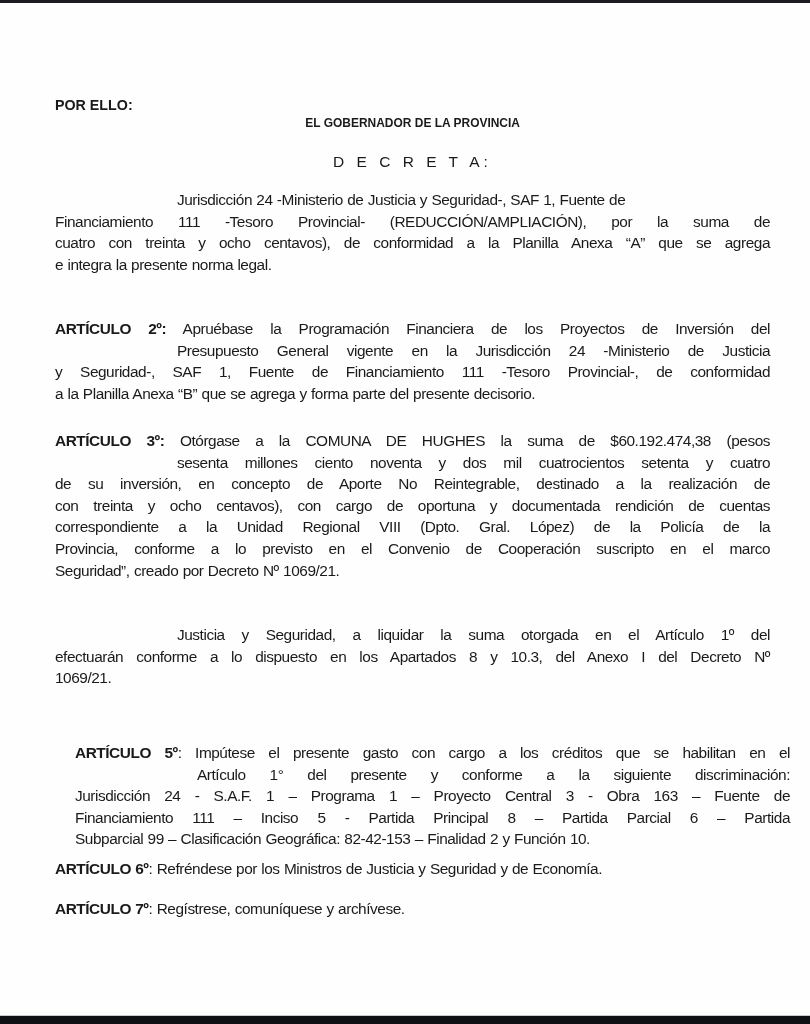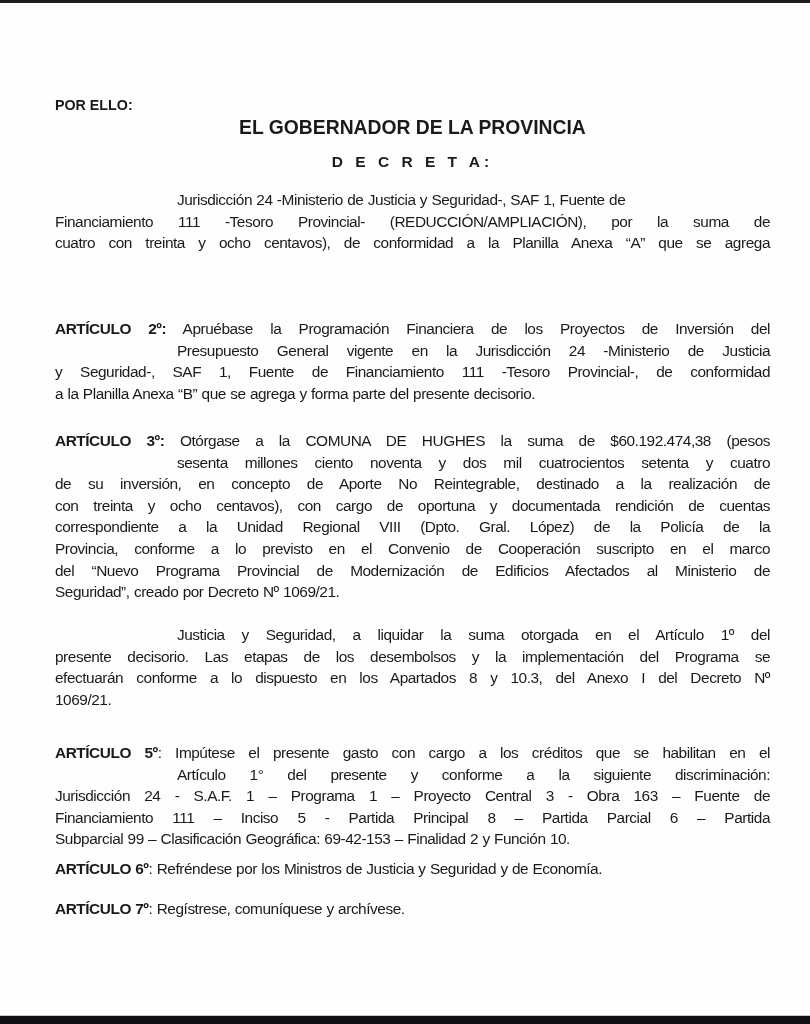--- a/index.html
+++ b/index.html
@@ -4,76 +4,75 @@
 <style>
   html, body { margin: 0; padding: 0; }
   body {
     width: 810px; height: 1024px; background: #fefefe; position: relative; overflow: hidden;
     font-family: "Liberation Sans", sans-serif; color: #1a1a1a;
   }
   .top-bar { position: absolute; left: 0; top: 0; width: 810px; height: 3px; background: #1c1d21; }
   .bottom-bar { position: absolute; left: 0; top: 1015px; width: 810px; height: 9px; background: #0f1013; border-top: 1px solid #c9c9cf; }
   .page { position: absolute; left: 55px; top: 0; width: 715px; }
   .por-ello { position: absolute; top: 96px; left: 0; font-weight: bold; font-size: 15.5px; transform: scaleX(0.92); transform-origin: left; }
-  .gob { position: absolute; top: 115px; left: 0; width: 715px; text-align: center; font-weight: bold; font-size: 21px; }
+  .gob { position: absolute; top: 115px; left: 0; width: 715px; text-align: center; font-weight: bold; font-size: 13px; }
   .gob span { display: inline-block; transform: scaleX(0.92); }
-  .decreta { position: absolute; top: 153px; left: 0; width: 715px; text-align: center; font-weight: bold; font-size: 15.5px; letter-spacing: 4px; }
+  .decreta { position: absolute; top: 153px; left: 0; width: 715px; text-align: center; font-weight: normal; font-size: 15.5px; letter-spacing: 4px; }
   .article { position: absolute; left: 0; width: 715px; font-size: 15.4px; line-height: 21.6px; text-align: justify; }
   .art-head { font-weight: bold; }
   .indent { padding-left: 122px; }
-  .a1 { top: 189px; } .a2 { top: 318px; } .a3 { top: 430px; } .a4 { top: 624px; } .a5 { top: 742px; } .a6 { top: 858px; } .a7 { top: 898px; }
+  .a1 { top: 189px; } .a2 { top: 318px; } .a3 { top: 430px; } .a4 { top: 624px; } .a5 { top: 742px; margin-left: 20px; } .a6 { top: 858px; } .a7 { top: 898px; }
   .article .txt { letter-spacing: -0.45px; word-spacing: 0.5px; }
 </style>
 </head>
 <body>
 
 <div class="top-bar"></div>
 
 <div class="page">
   <div class="por-ello">POR ELLO:</div>
   <div class="gob"><span>EL GOBERNADOR DE LA PROVINCIA</span></div>
   <div class="decreta">D E C R E T A:</div>
 
   <div class="article a1">
     <div class="txt indent" style="padding-left:122px">Jurisdicción 24 -Ministerio de Justicia y Seguridad-, SAF 1, Fuente de</div>
     <div class="txt" style="text-align-last:justify">Financiamiento 111 -Tesoro Provincial- (REDUCCIÓN/AMPLIACIÓN), por la suma de</div>
     <div class="txt" style="text-align-last:justify">cuatro con treinta y ocho centavos), de conformidad a la Planilla Anexa “A” que se agrega</div>
+    <div class="txt">e integra la presente norma legal.</div>
   </div>
 
   <div class="article a2">
     <div class="txt" style="text-align-last:justify"><span class="art-head">ARTÍCULO 2º:</span> <span>Apruébase la Programación Financiera de los Proyectos de Inversión del</span></div>
     <div class="txt indent" style="text-align-last:justify">Presupuesto General vigente en la Jurisdicción 24 -Ministerio de Justicia</div>
     <div class="txt" style="text-align-last:justify">y Seguridad-, SAF 1, Fuente de Financiamiento 111 -Tesoro Provincial-, de conformidad</div>
     <div class="txt">a la Planilla Anexa “B” que se agrega y forma parte del presente decisorio.</div>
   </div>
 
   <div class="article a3">
     <div class="txt" style="text-align-last:justify"><span class="art-head">ARTÍCULO 3º:</span> <span>Otórgase a la COMUNA DE HUGHES la suma de $60.192.474,38 (pesos</span></div>
     <div class="txt indent" style="text-align-last:justify">sesenta millones ciento noventa y dos mil cuatrocientos setenta y cuatro</div>
     <div class="txt" style="text-align-last:justify">de su inversión, en concepto de Aporte No Reintegrable, destinado a la realización de</div>
     <div class="txt" style="text-align-last:justify">con treinta y ocho centavos), con cargo de oportuna y documentada rendición de cuentas</div>
     <div class="txt" style="text-align-last:justify">correspondiente a la Unidad Regional VIII (Dpto. Gral. López) de la Policía de la</div>
     <div class="txt" style="text-align-last:justify">Provincia, conforme a lo previsto en el Convenio de Cooperación suscripto en el marco</div>
-    <div class="txt" style="text-align-last:justify">del “Nuevo Programa Provincial de Modernización de Edificios Afectados al Ministerio de</div>
     <div class="txt">Seguridad”, creado por Decreto Nº 1069/21.</div>
   </div>
 
   <div class="article a4">
     <div class="txt indent" style="text-align-last:justify">Justicia y Seguridad, a liquidar la suma otorgada en el Artículo 1º del</div>
-    <div class="txt" style="text-align-last:justify">presente decisorio. Las etapas de los desembolsos y la implementación del Programa se</div>
     <div class="txt" style="text-align-last:justify">efectuarán conforme a lo dispuesto en los Apartados 8 y 10.3, del Anexo I del Decreto Nº</div>
     <div class="txt">1069/21.</div>
   </div>
 
   <div class="article a5">
     <div class="txt" style="text-align-last:justify"><span class="art-head">ARTÍCULO 5º</span><span>: Impútese el presente gasto con cargo a los créditos que se habilitan en el</span></div>
     <div class="txt indent" style="text-align-last:justify">Artículo 1° del presente y conforme a la siguiente discriminación:</div>
     <div class="txt" style="text-align-last:justify">Jurisdicción 24 - S.A.F. 1 – Programa 1 – Proyecto Central 3 - Obra 163 – Fuente de</div>
     <div class="txt" style="text-align-last:justify">Financiamiento 111 – Inciso 5 - Partida Principal 8 – Partida Parcial 6 – Partida</div>
-    <div class="txt">Subparcial 99 – Clasificación Geográfica: 69-42-153 – Finalidad 2 y Función 10.</div>
+    <div class="txt">Subparcial 99 – Clasificación Geográfica: 82-42-153 – Finalidad 2 y Función 10.</div>
   </div>
 
   <div class="article a6">
     <div class="txt"><span class="art-head">ARTÍCULO 6º</span><span>: Refréndese por los Ministros de Justicia y Seguridad y de Economía.</span></div>
   </div>
 
   <div class="article a7">
     <div class="txt"><span class="art-head">ARTÍCULO 7º</span><span>: Regístrese, comuníquese y archívese.</span></div>
   </div>
 </div>

